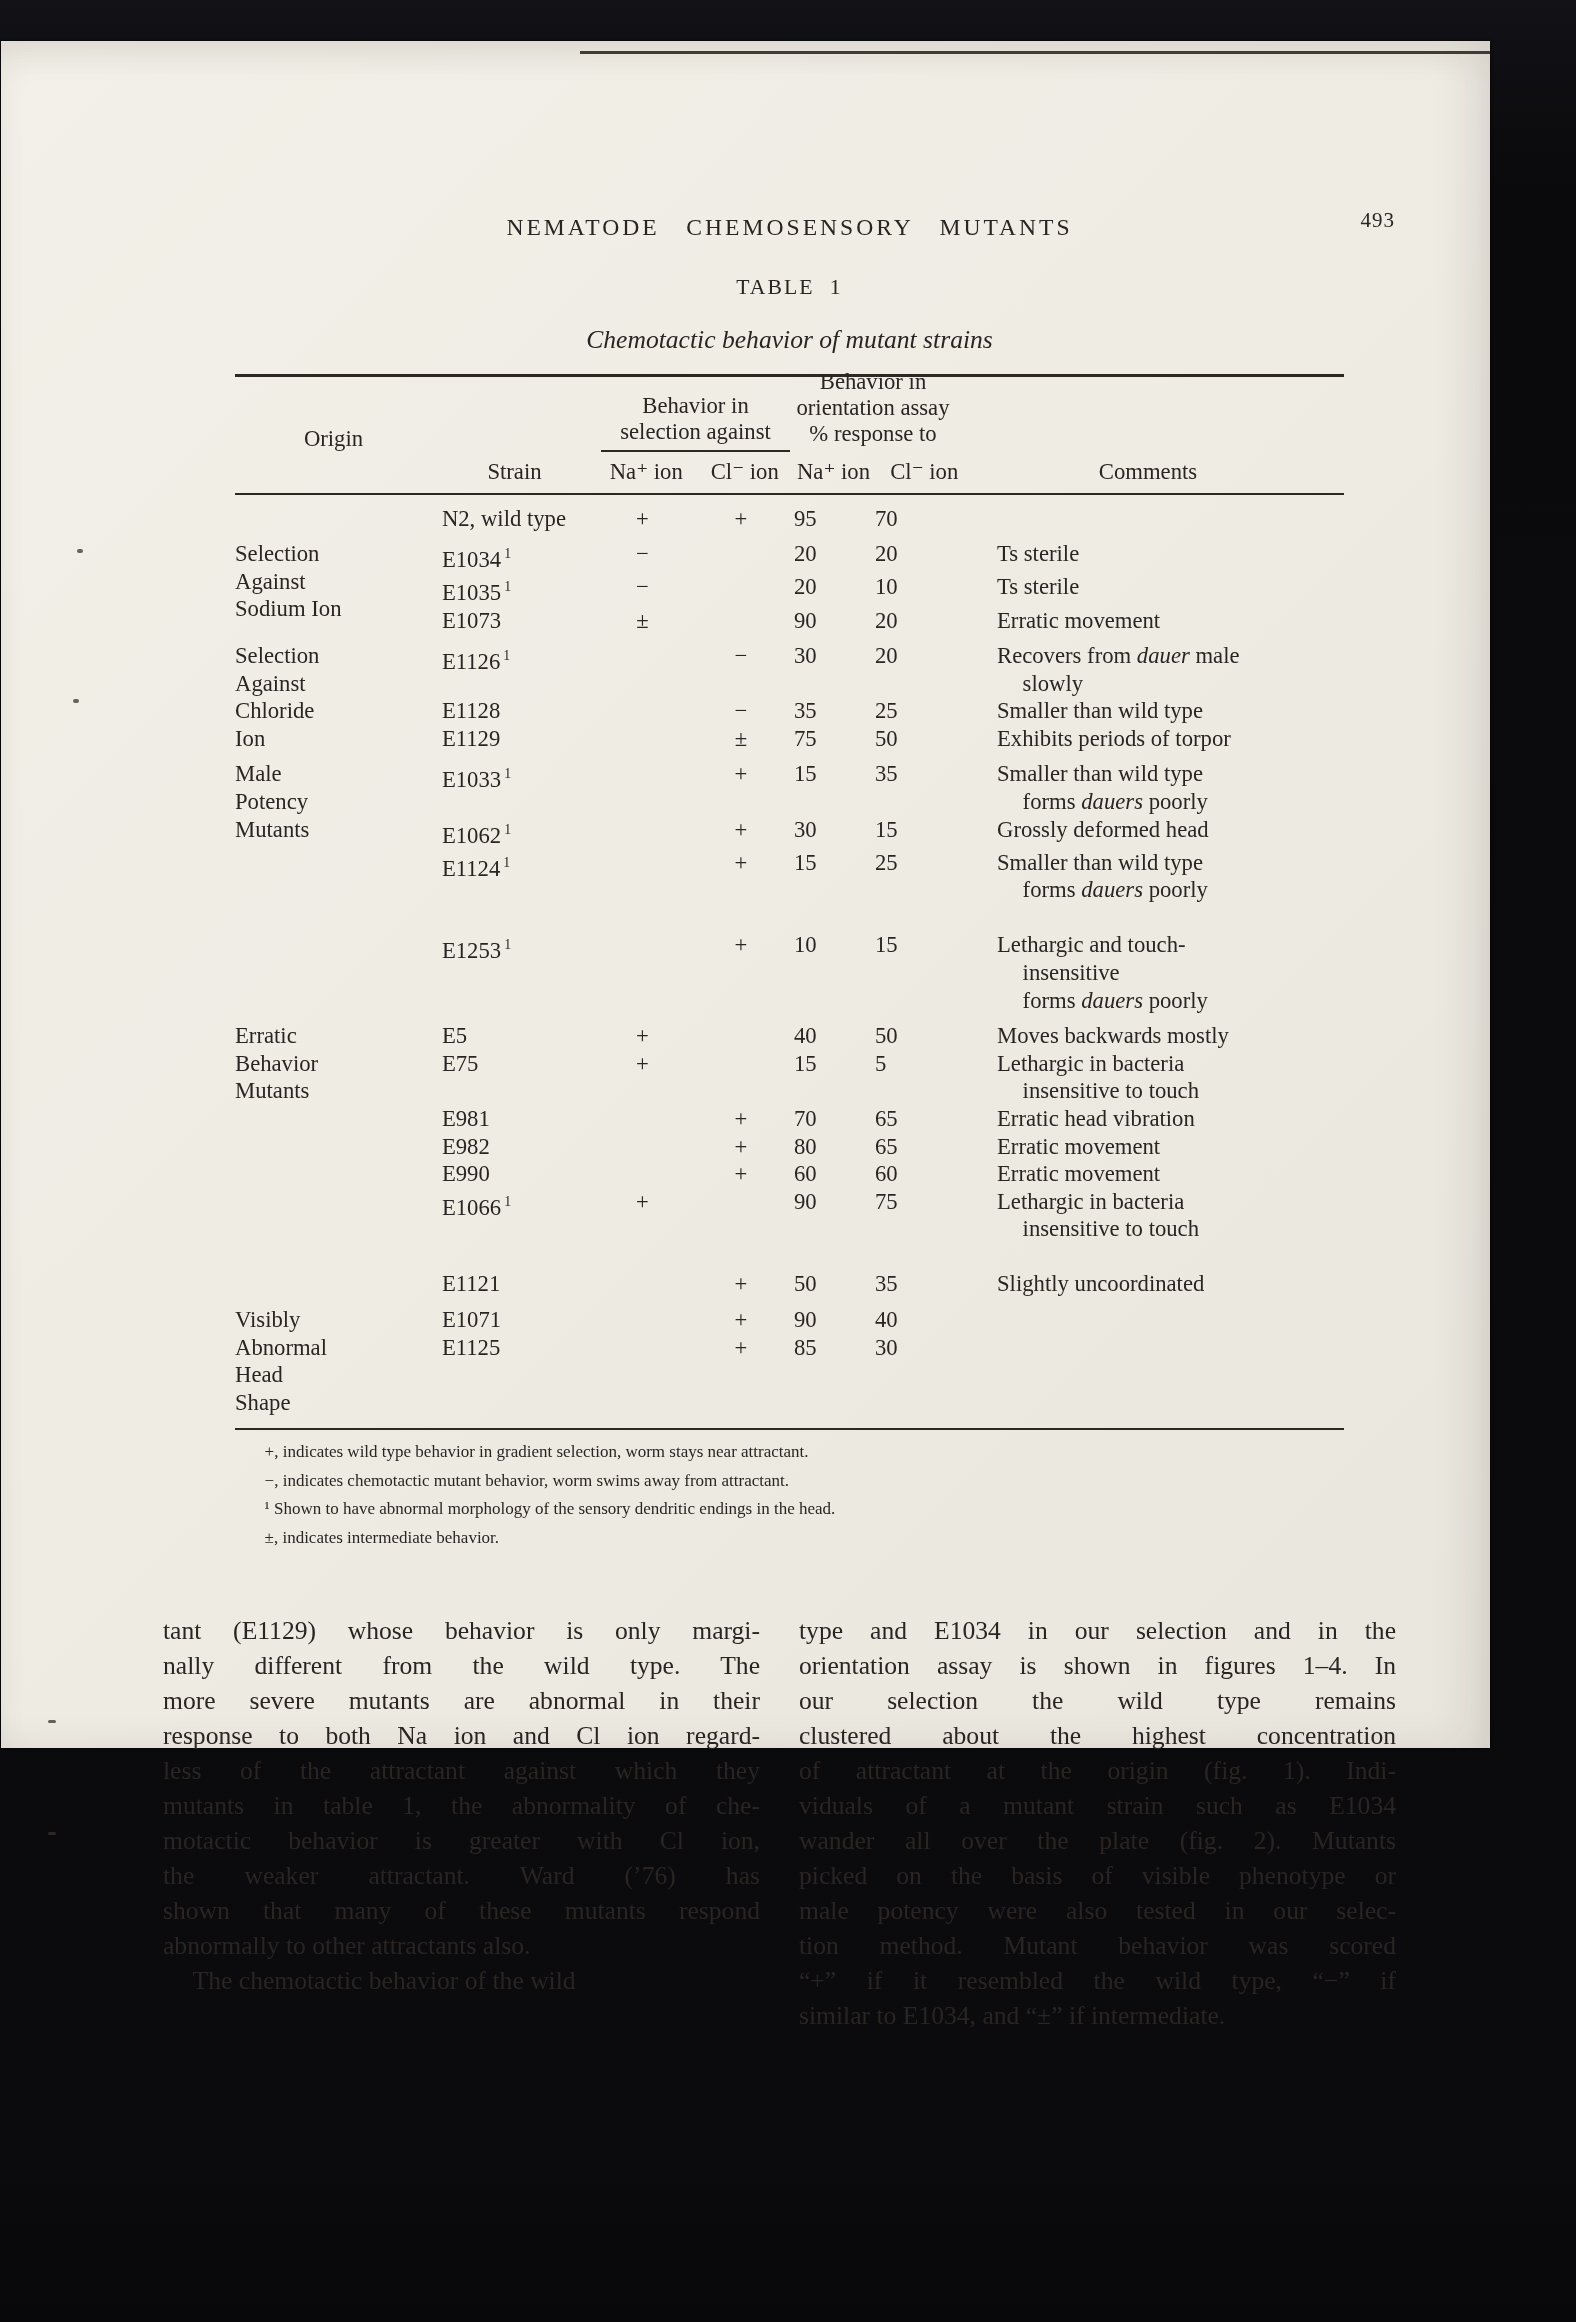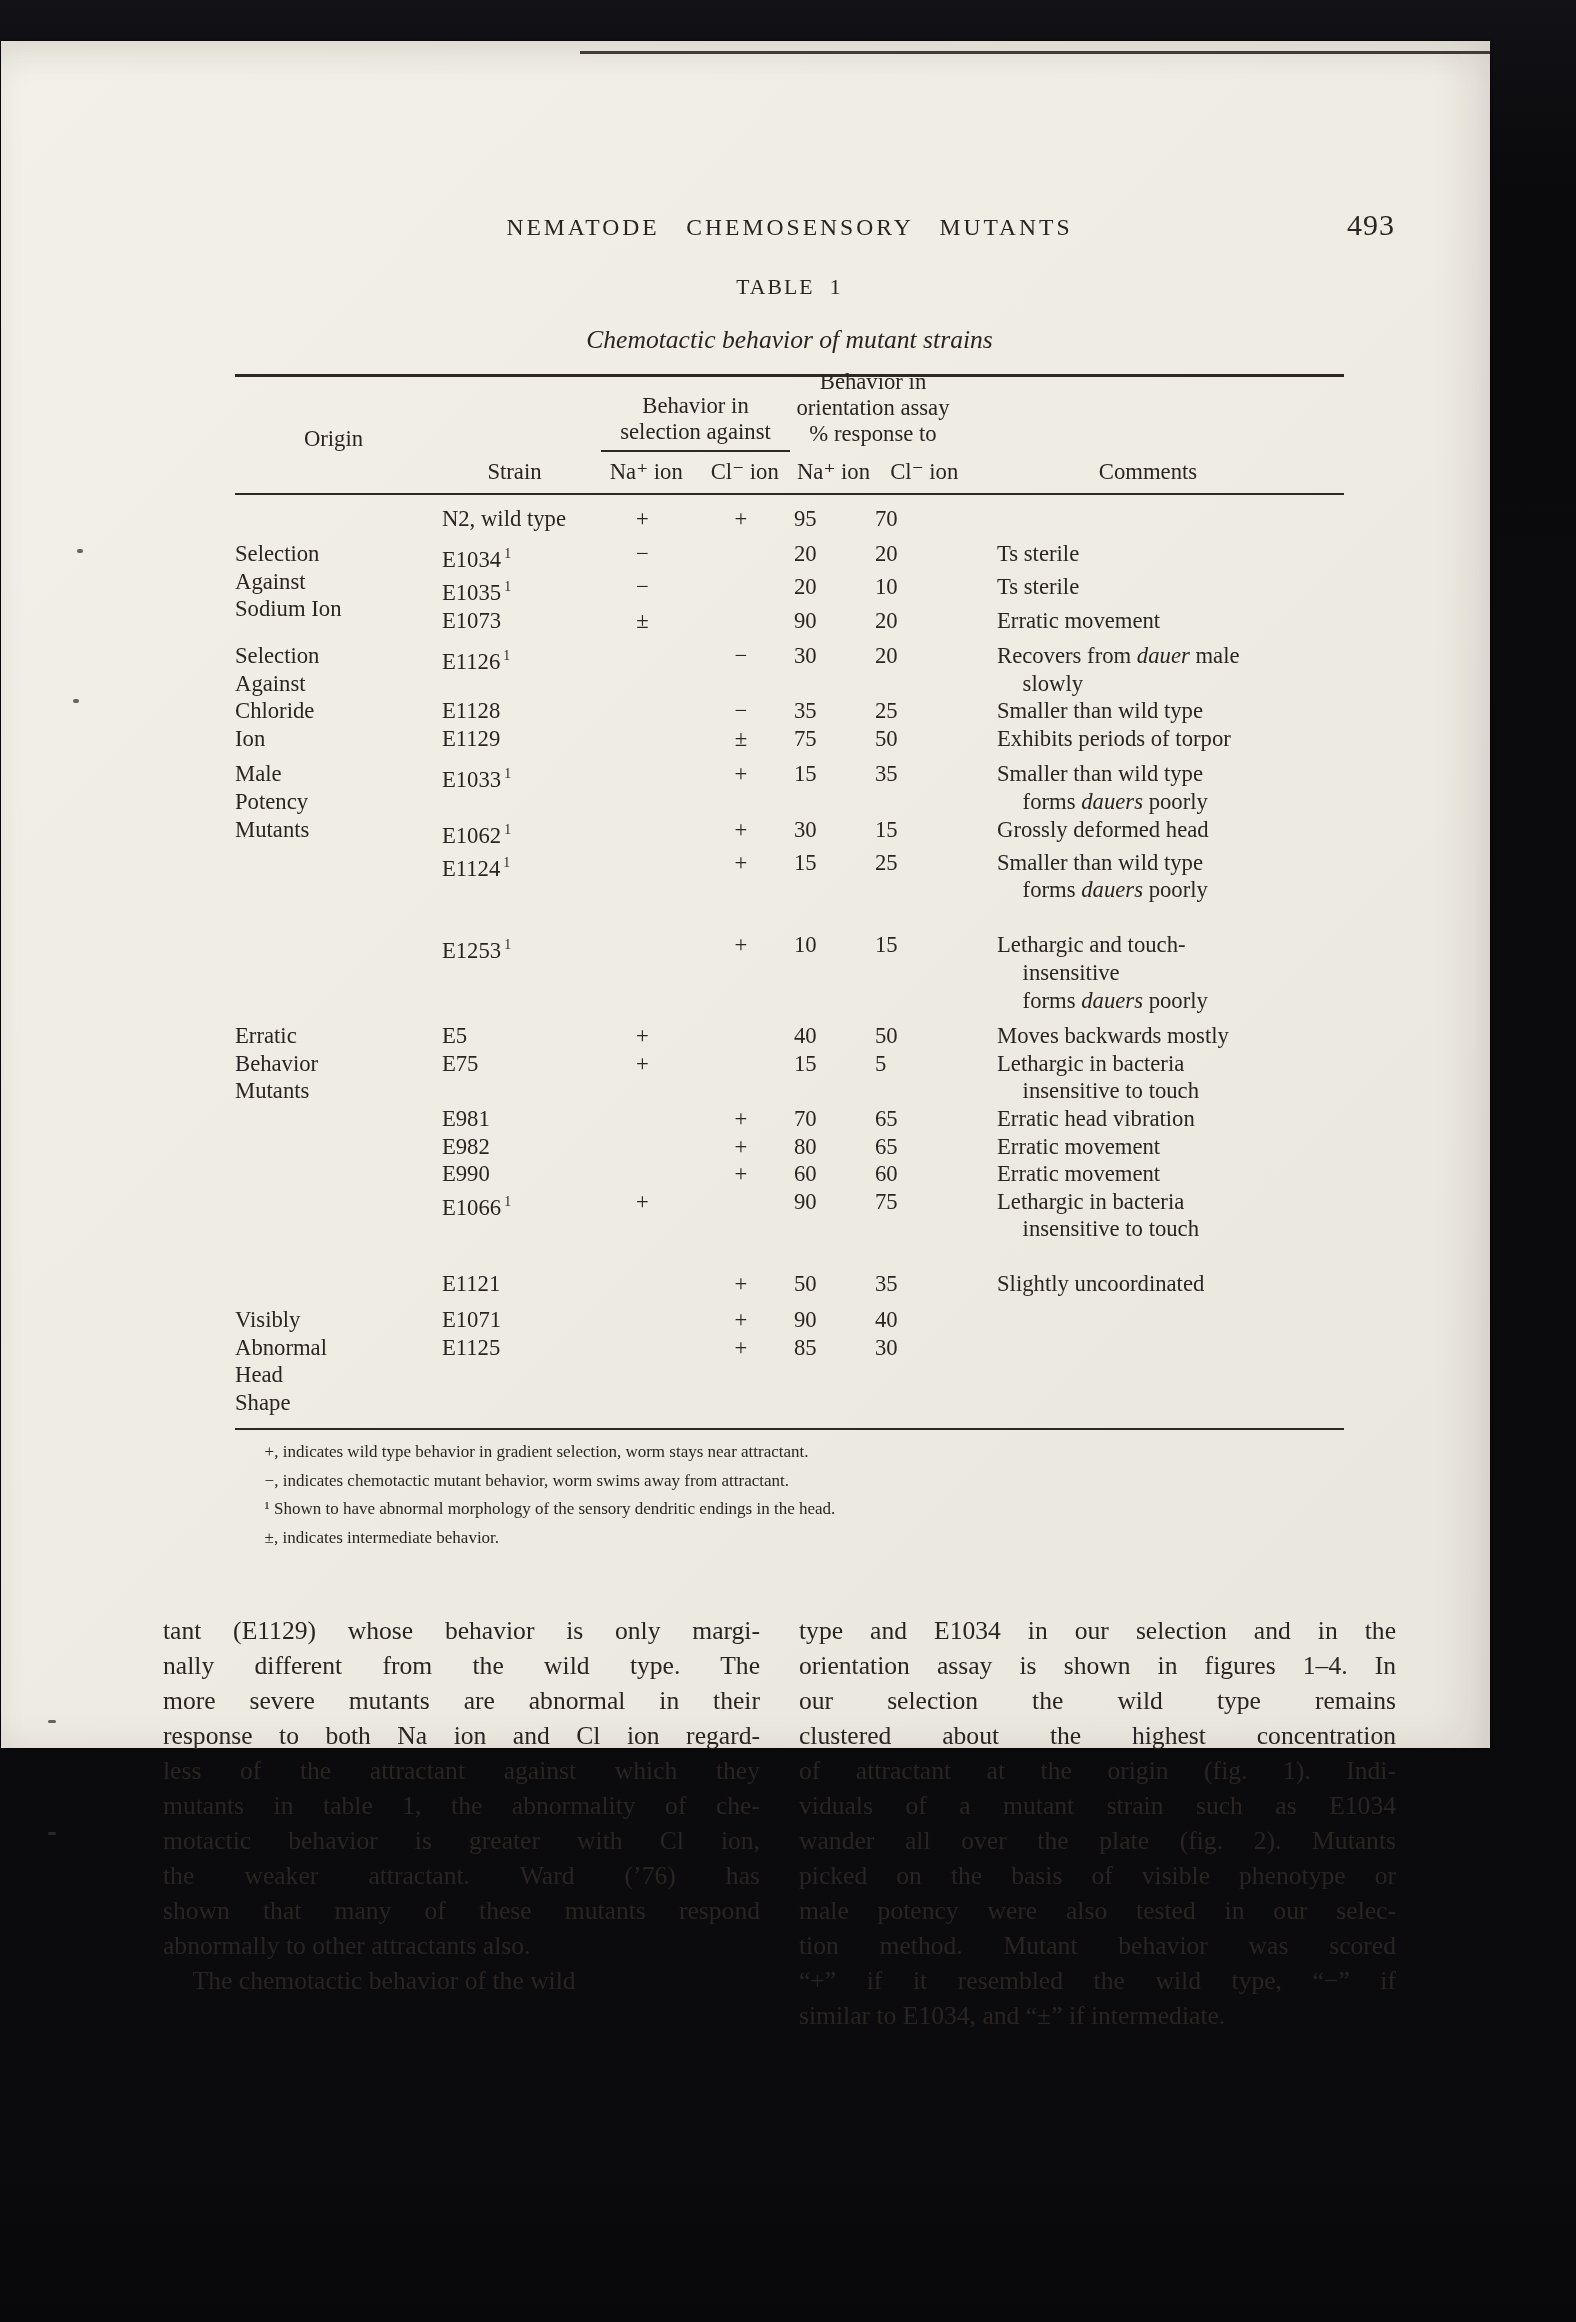--- a/index.html
+++ b/index.html
@@ -11,21 +11,21 @@
   .paper{
     position:absolute;left:1px;top:41px;width:1489px;height:1707px;
     background:linear-gradient(135deg,#f3f0e9 0%,#efece4 45%,#e9e6dd 100%);
     box-shadow:inset -21.7px 0 41px rgba(40,30,20,.08),inset 0 17.7px 29.6px rgba(40,30,20,.05),0 0 3px #000;
   }
   .edge-line{position:absolute;left:579px;top:9.9px;width:910px;height:3px;background:#241f19;opacity:.85;}
   .speck{position:absolute;background:#3a332c;border-radius:2px;opacity:.75;}
 
   .headmatter{position:absolute;left:234px;top:173px;width:1109px;text-align:center;}
   .running{font-size:23.6px;letter-spacing:3px;word-spacing:17.7px;display:inline-block;}
-  .pagenum{position:absolute;right:-51px;top:-5.9px;font-size:30px;letter-spacing:1px;}
+  .pagenum{position:absolute;right:-51px;top:-5.9px;font-size:21px;letter-spacing:1px;}
   .tlabel{position:absolute;left:234px;top:234px;width:1109px;text-align:center;font-size:21.7px;letter-spacing:2px;word-spacing:7.9px;}
   .ttitle{position:absolute;left:234px;top:284px;width:1109px;text-align:center;font-style:italic;font-size:25.6px;}
 
   .table-block{position:absolute;left:234px;top:333px;width:1109px;}
   .rule-top{height:3px;background:#2e2823;}
   .rule-mid{height:2px;background:#2e2823;}
   .rule-bottom{height:2px;background:#2e2823;margin-top:11.8px;}
   .thead{display:flex;height:108px;padding-top:7.9px;font-size:22.7px;}
   .h-origin{width:197px;display:flex;align-items:center;justify-content:center;}
   .h-strain{width:165px;display:flex;align-items:flex-end;justify-content:center;padding-bottom:7.9px;}

